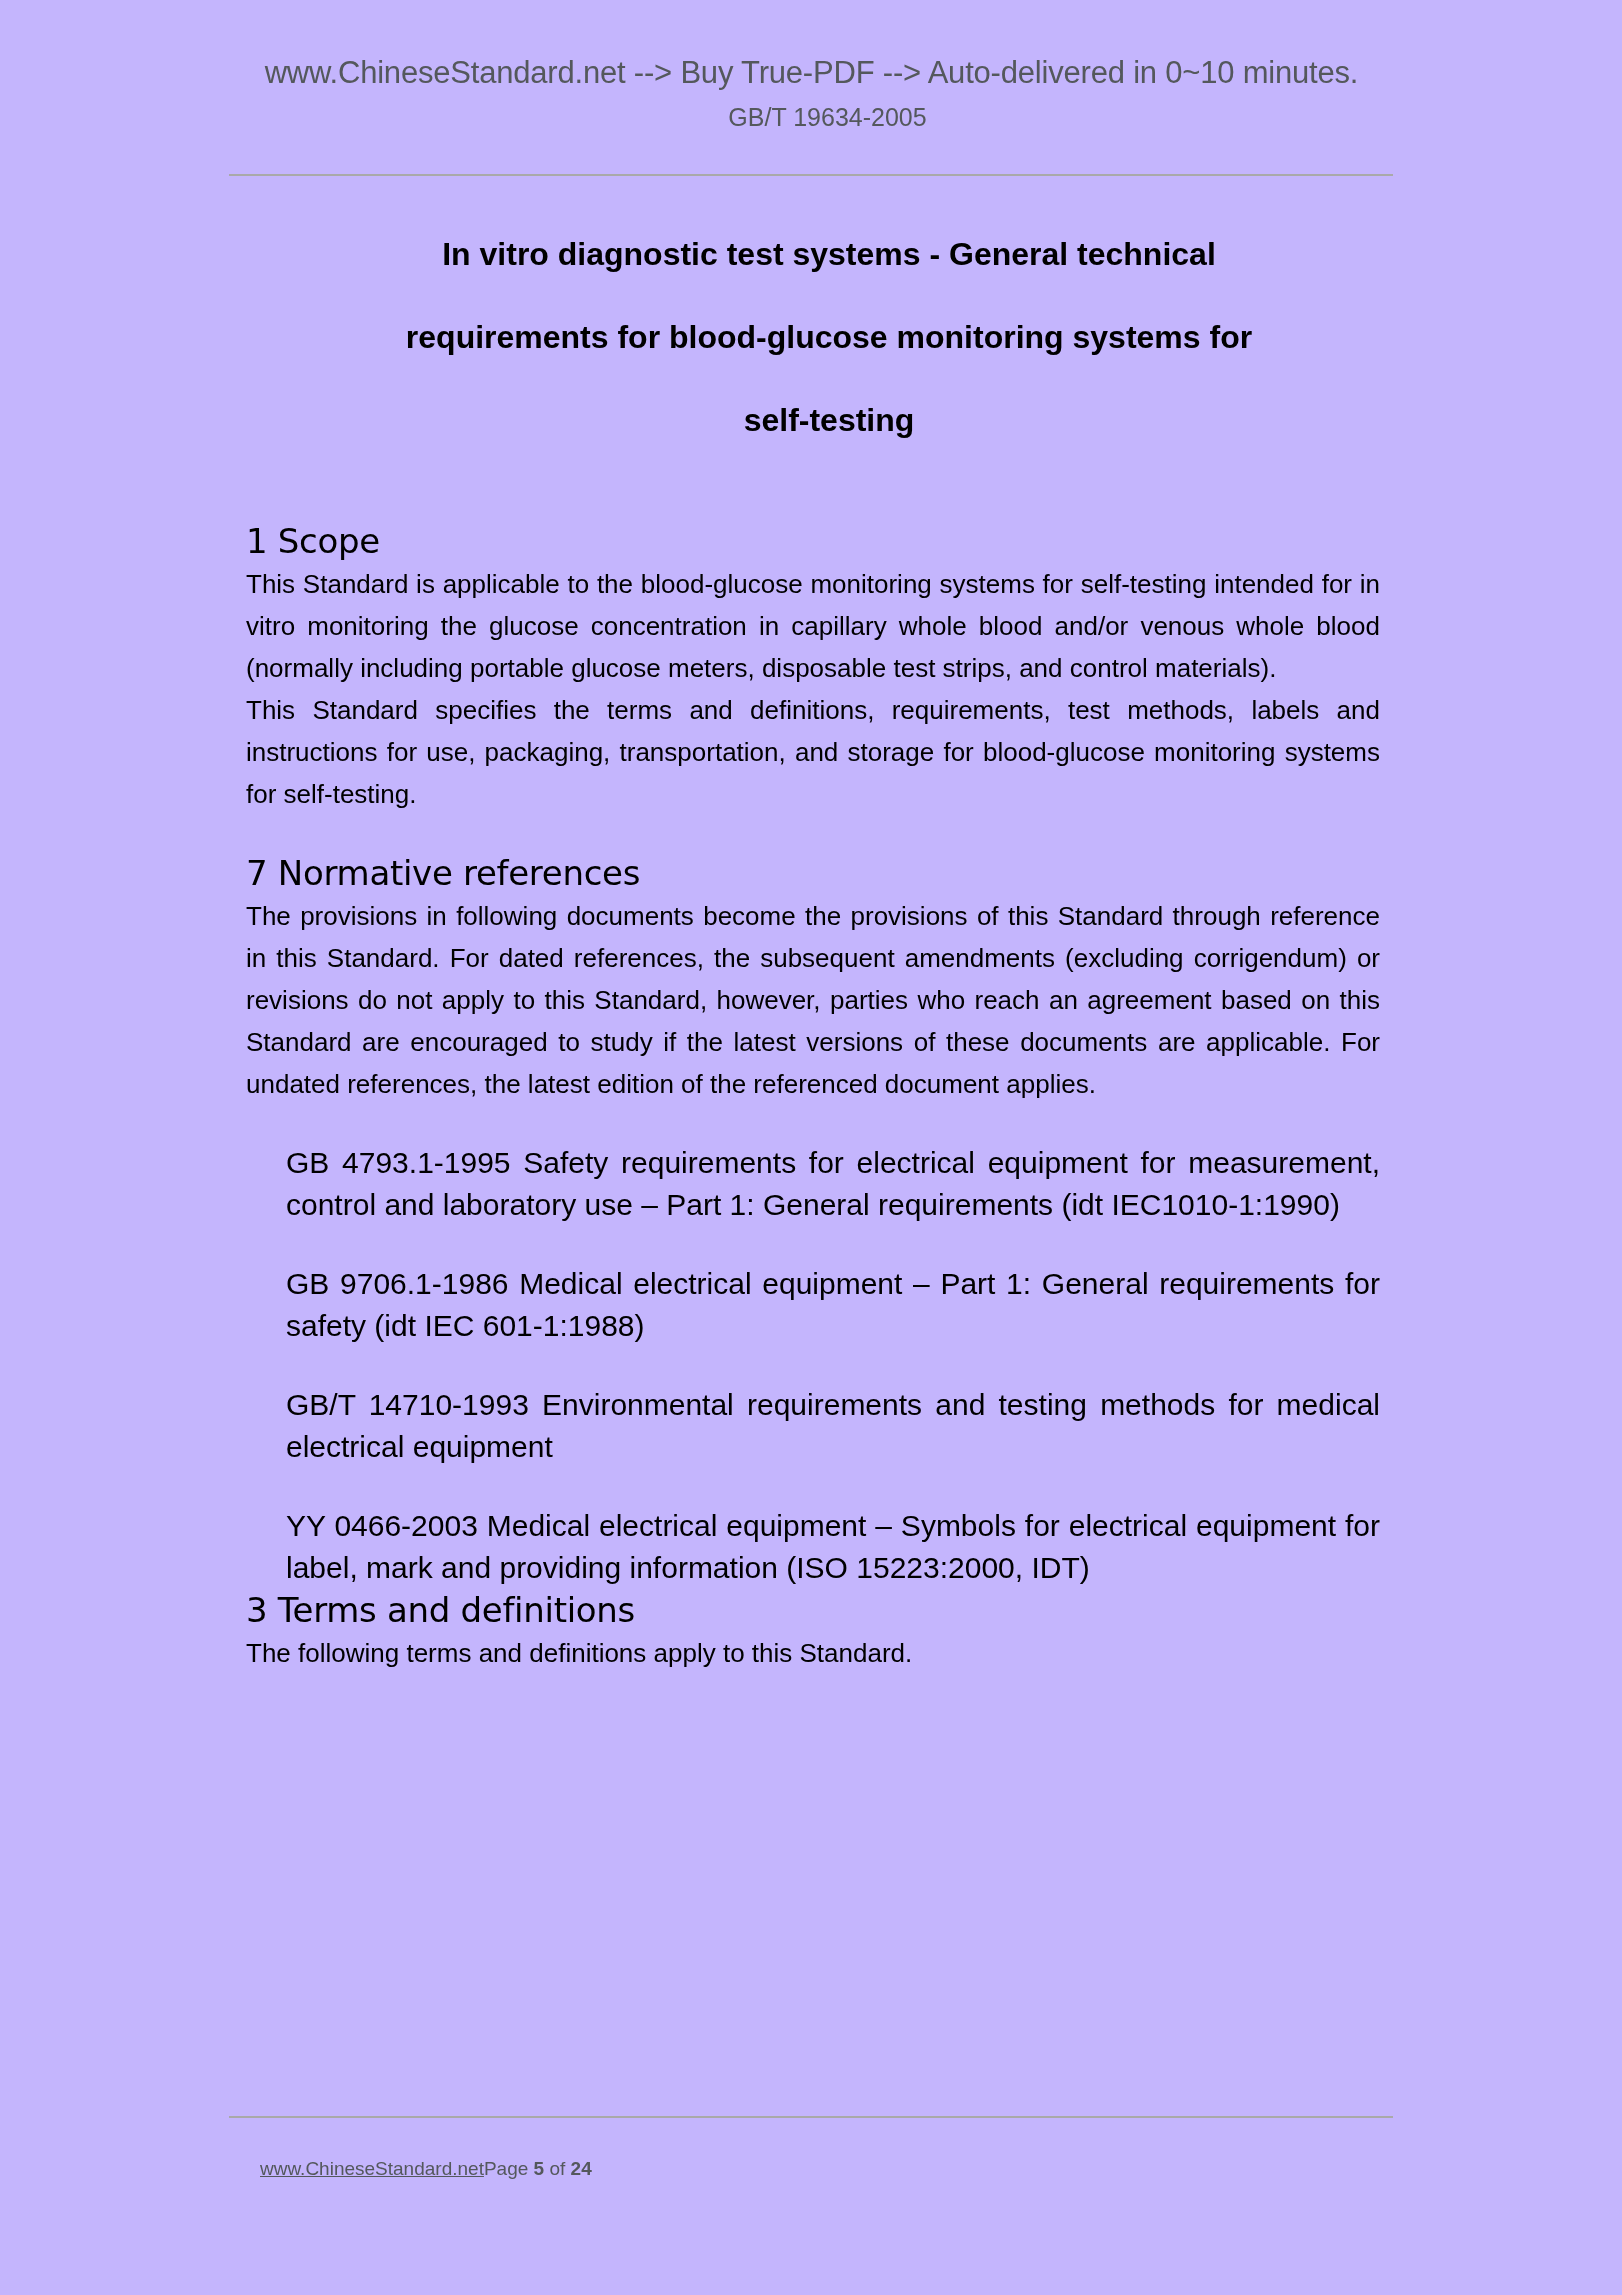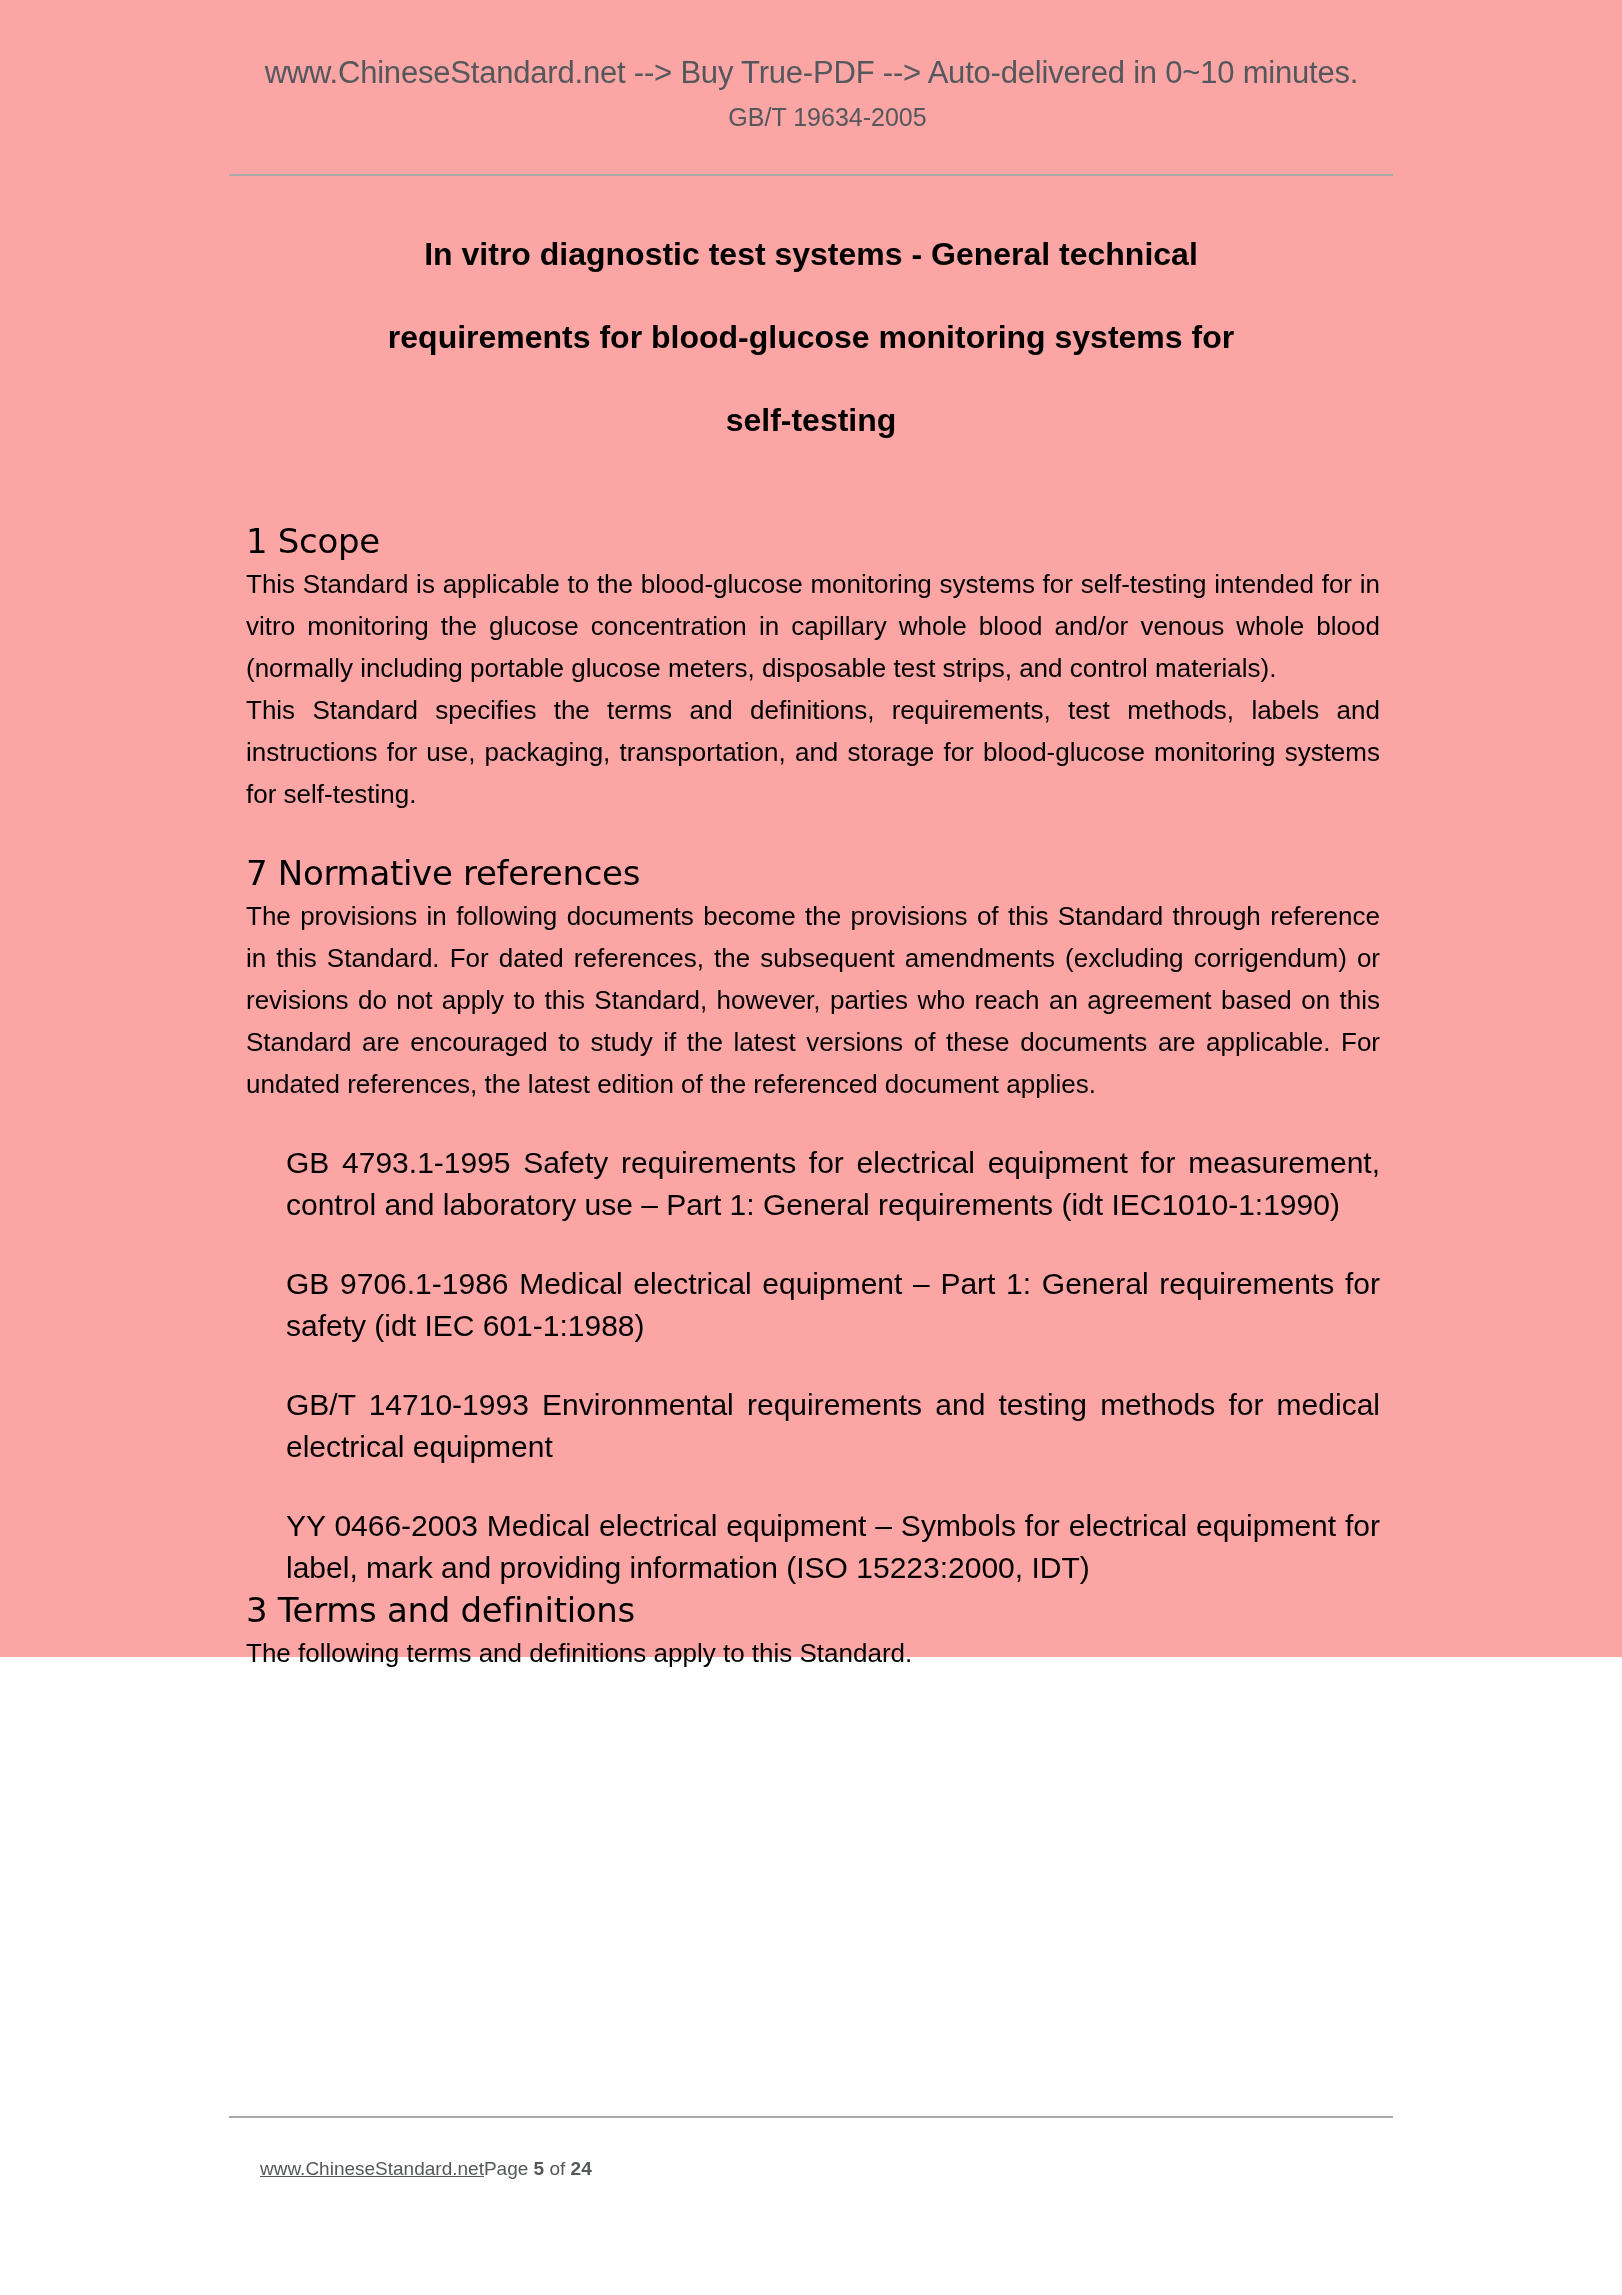--- a/index.html
+++ b/index.html
@@ -14,22 +14,22 @@
     position: relative;
     font-family: "Liberation Sans", sans-serif;
     color: #000000;
     -webkit-font-smoothing: antialiased;
   }
 
   .page {
     position: absolute;
     inset: 0;
     width: 1623px;
-    height: 1657px;
-    background: #fca5a5;
+    height: 2295px;
+    background: #c4b5fd;
     box-sizing: border-box;
   }
 
   
   .page-header {
     position: absolute;
     left: 0;
     top: 52px;
     width: 1623px;
     text-align: center;
@@ -59,21 +59,21 @@
     border: 0;
     border-top: 2.5px solid #a9a9a9;
     margin: 0;
   }
   .rule-top  { top: 174px; }
   .rule-bot  { top: 2116px; }
 
   
   .doc-title {
     position: absolute;
-    left: 244px;
+    left: 262px;
     top: 213px;
     width: 1134px;
     text-align: center;
     font-family: "Liberation Sans", sans-serif;
     font-weight: bold;
     font-size: 32px;
     line-height: 83px;
     color: #000;
   }
   .doc-title .tline { display: block; }

